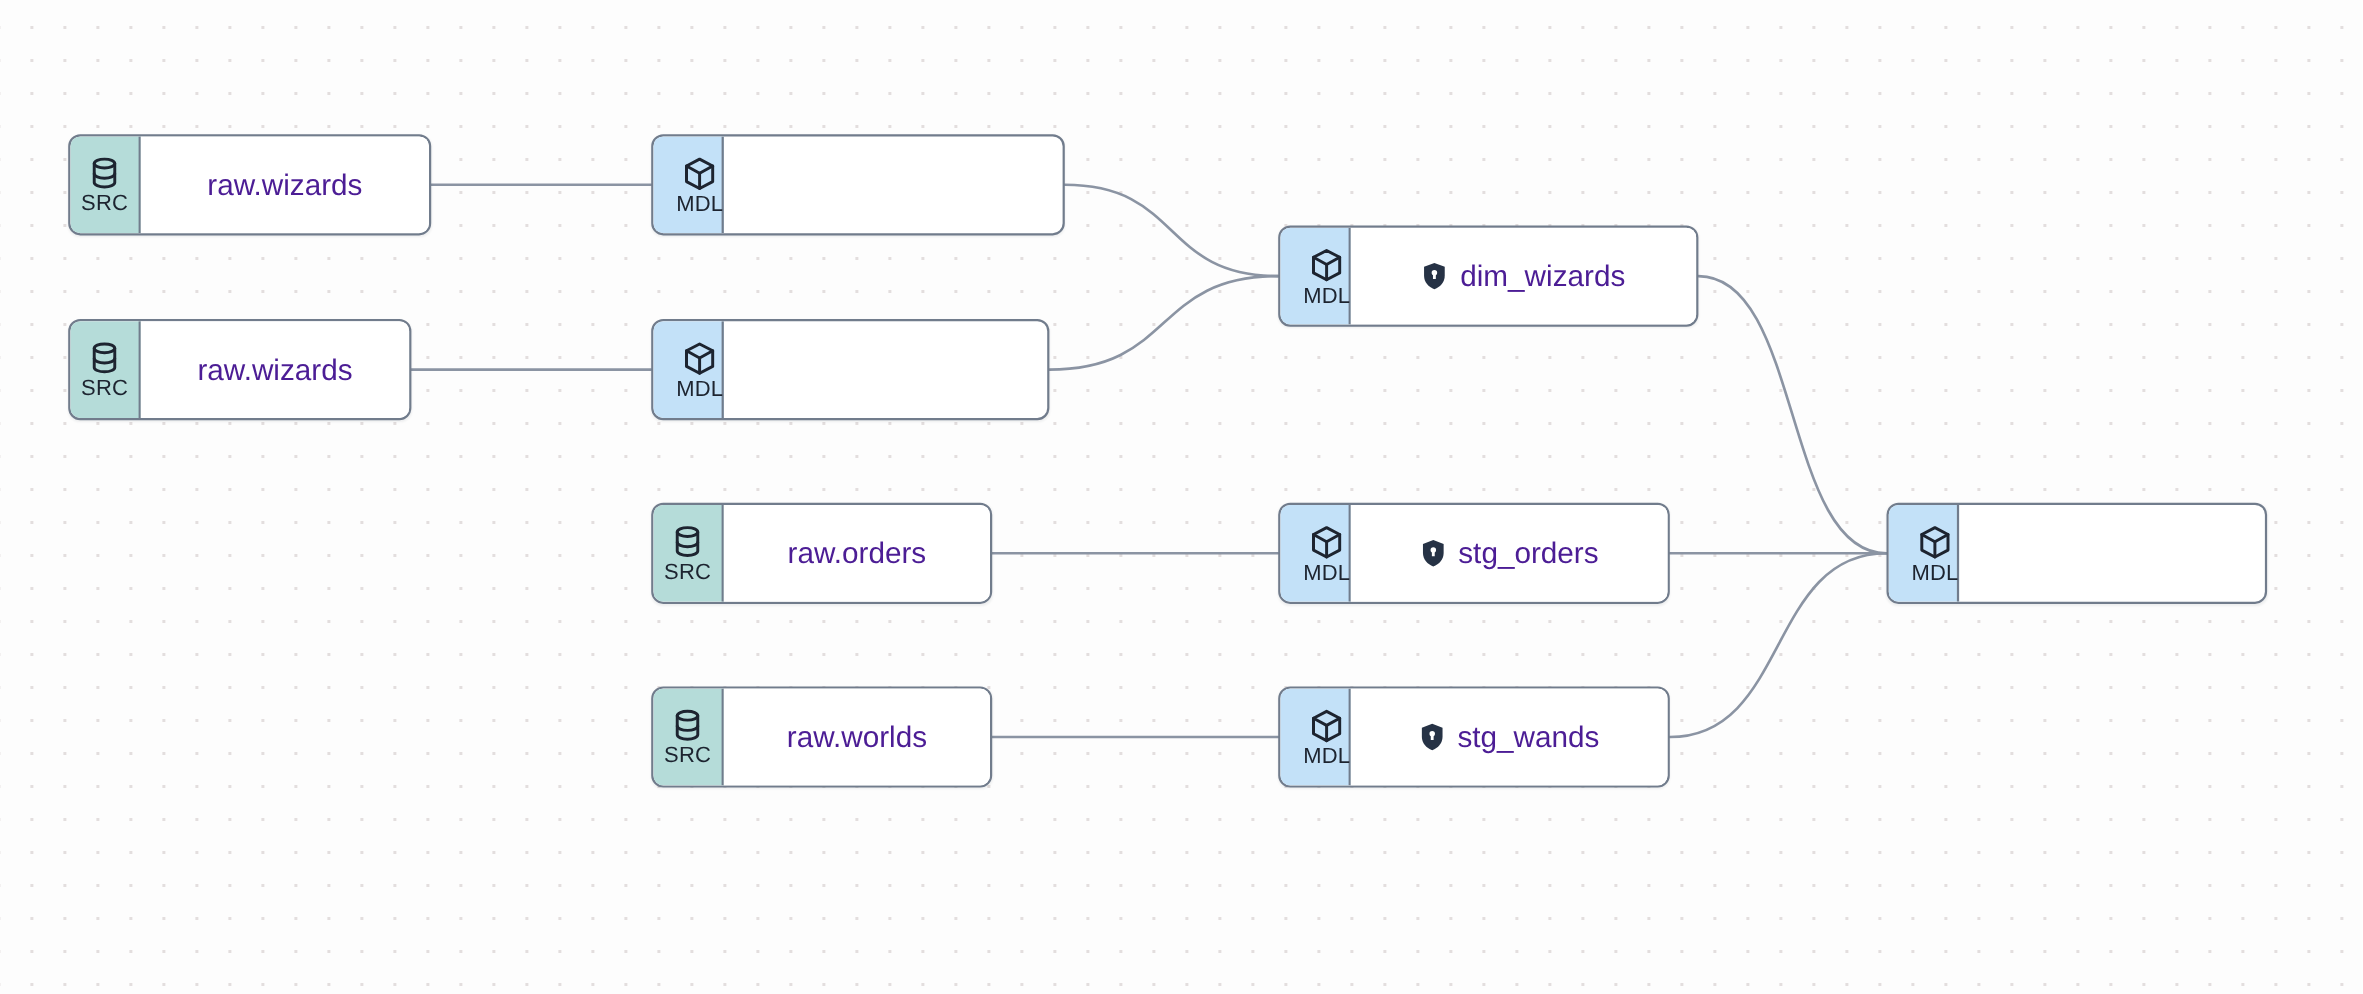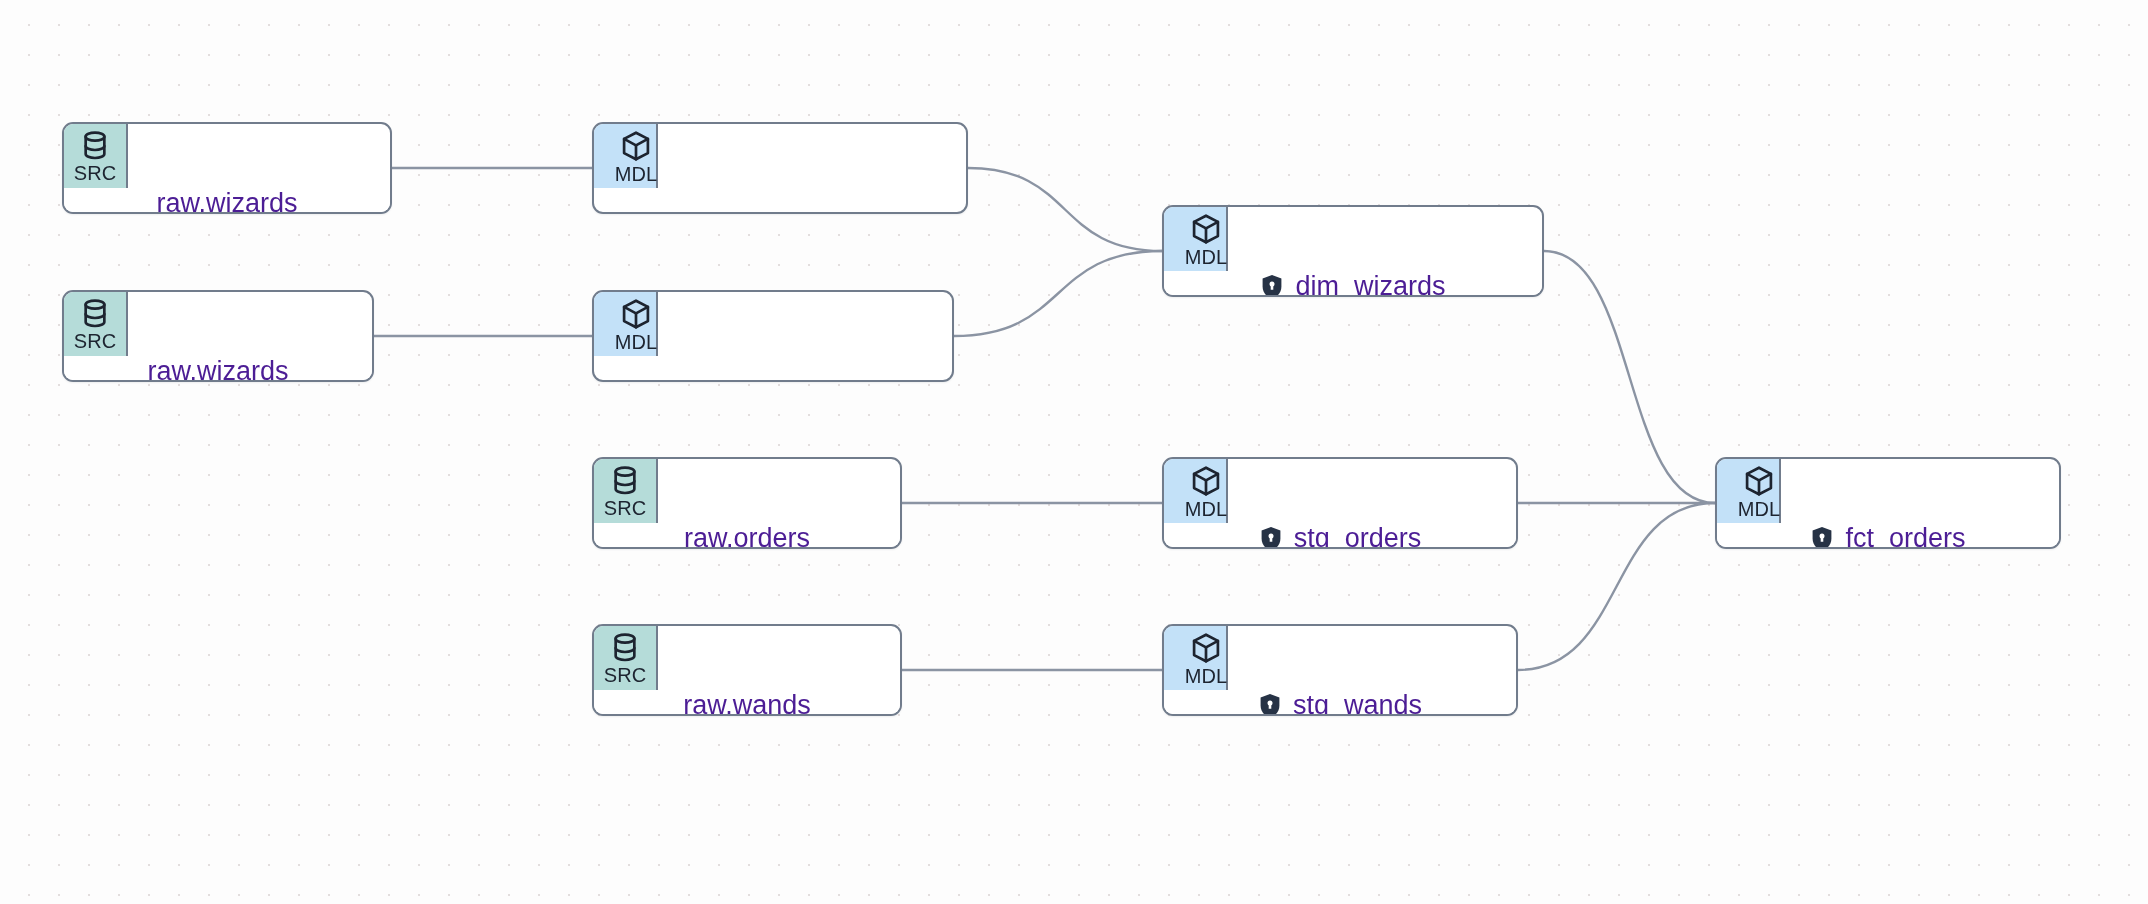--- a/index.html
+++ b/index.html
@@ -29,21 +29,20 @@
   .node {
     position: absolute;
     display: flex;
     align-items: stretch;
     box-sizing: border-box;
     border: 2px solid #717c8c;
     border-radius: 11px;
     background: #ffffff;
     overflow: hidden;
     box-shadow: 0 1px 2px rgba(30,40,60,0.07);
-    flex-direction: column;
   }
   .badge {
     width: 64px;
     flex: 0 0 64px;
     display: flex;
     flex-direction: column;
     align-items: center;
     justify-content: center;
     gap: 1px;
     border-right: 2px solid #717c8c;
@@ -135,21 +134,21 @@
       <div class="node" style="left: 592px; top: 624px; width: 310px; height: 92px;">
         <div class="badge src">
           <svg width="32" height="32" viewBox="0 0 24 24" fill="none" stroke="#1d2430" stroke-width="2" stroke-linecap="round">
             <ellipse cx="12" cy="5" rx="7" ry="3"></ellipse>
             <path d="M5 5v7c0 1.657 3.134 3 7 3s7-1.343 7-3V5"></path>
             <path d="M5 12v6c0 1.657 3.134 3 7 3s7-1.343 7-3v-6"></path>
           </svg>
           <div class="badge-text">SRC</div>
         </div>
         <div class="node-body">
-          <span class="node-label">raw.wands</span>
+          <span class="node-label">raw.worlds</span>
         </div>
       </div>
       <div class="node" style="left: 592px; top: 122px; width: 376px; height: 92px;">
         <div class="badge mdl">
           <svg width="34" height="34" viewBox="0 0 24 24" fill="none" stroke="#1d2430" stroke-width="1.9" stroke-linejoin="round" stroke-linecap="round">
             <path d="M12 2.6 20.4 7v10L12 21.4 3.6 17V7z"></path>
             <path d="M3.6 7 12 11.6 20.4 7"></path>
             <path d="M12 11.6V21.4"></path>
           </svg>
           <div class="badge-text">MDL</div>
@@ -221,23 +220,15 @@
       </div>
       <div class="node" style="left: 1715px; top: 457px; width: 346px; height: 92px;">
         <div class="badge mdl">
           <svg width="34" height="34" viewBox="0 0 24 24" fill="none" stroke="#1d2430" stroke-width="1.9" stroke-linejoin="round" stroke-linecap="round">
             <path d="M12 2.6 20.4 7v10L12 21.4 3.6 17V7z"></path>
             <path d="M3.6 7 12 11.6 20.4 7"></path>
             <path d="M12 11.6V21.4"></path>
           </svg>
           <div class="badge-text">MDL</div>
         </div>
-        <div class="node-body">
-          <svg width="24" height="26" viewBox="0 0 24 26" class="shield">
-            <path d="M12 1 2.6 4.6v8.1c0 5.6 4.0 10.3 9.4 12.3 5.4-2 9.4-6.7 9.4-12.3V4.6z" fill="#263245"></path>
-            <circle cx="12" cy="10" r="2.5" fill="#ffffff"></circle>
-            <path d="M10.7 10.6h2.6v5.1h-2.6z" fill="#ffffff"></path>
-          </svg>
-          <span class="node-label">fct_orders</span>
-        </div>
       </div>
     </div>
 </div>
 
 </body></html>

